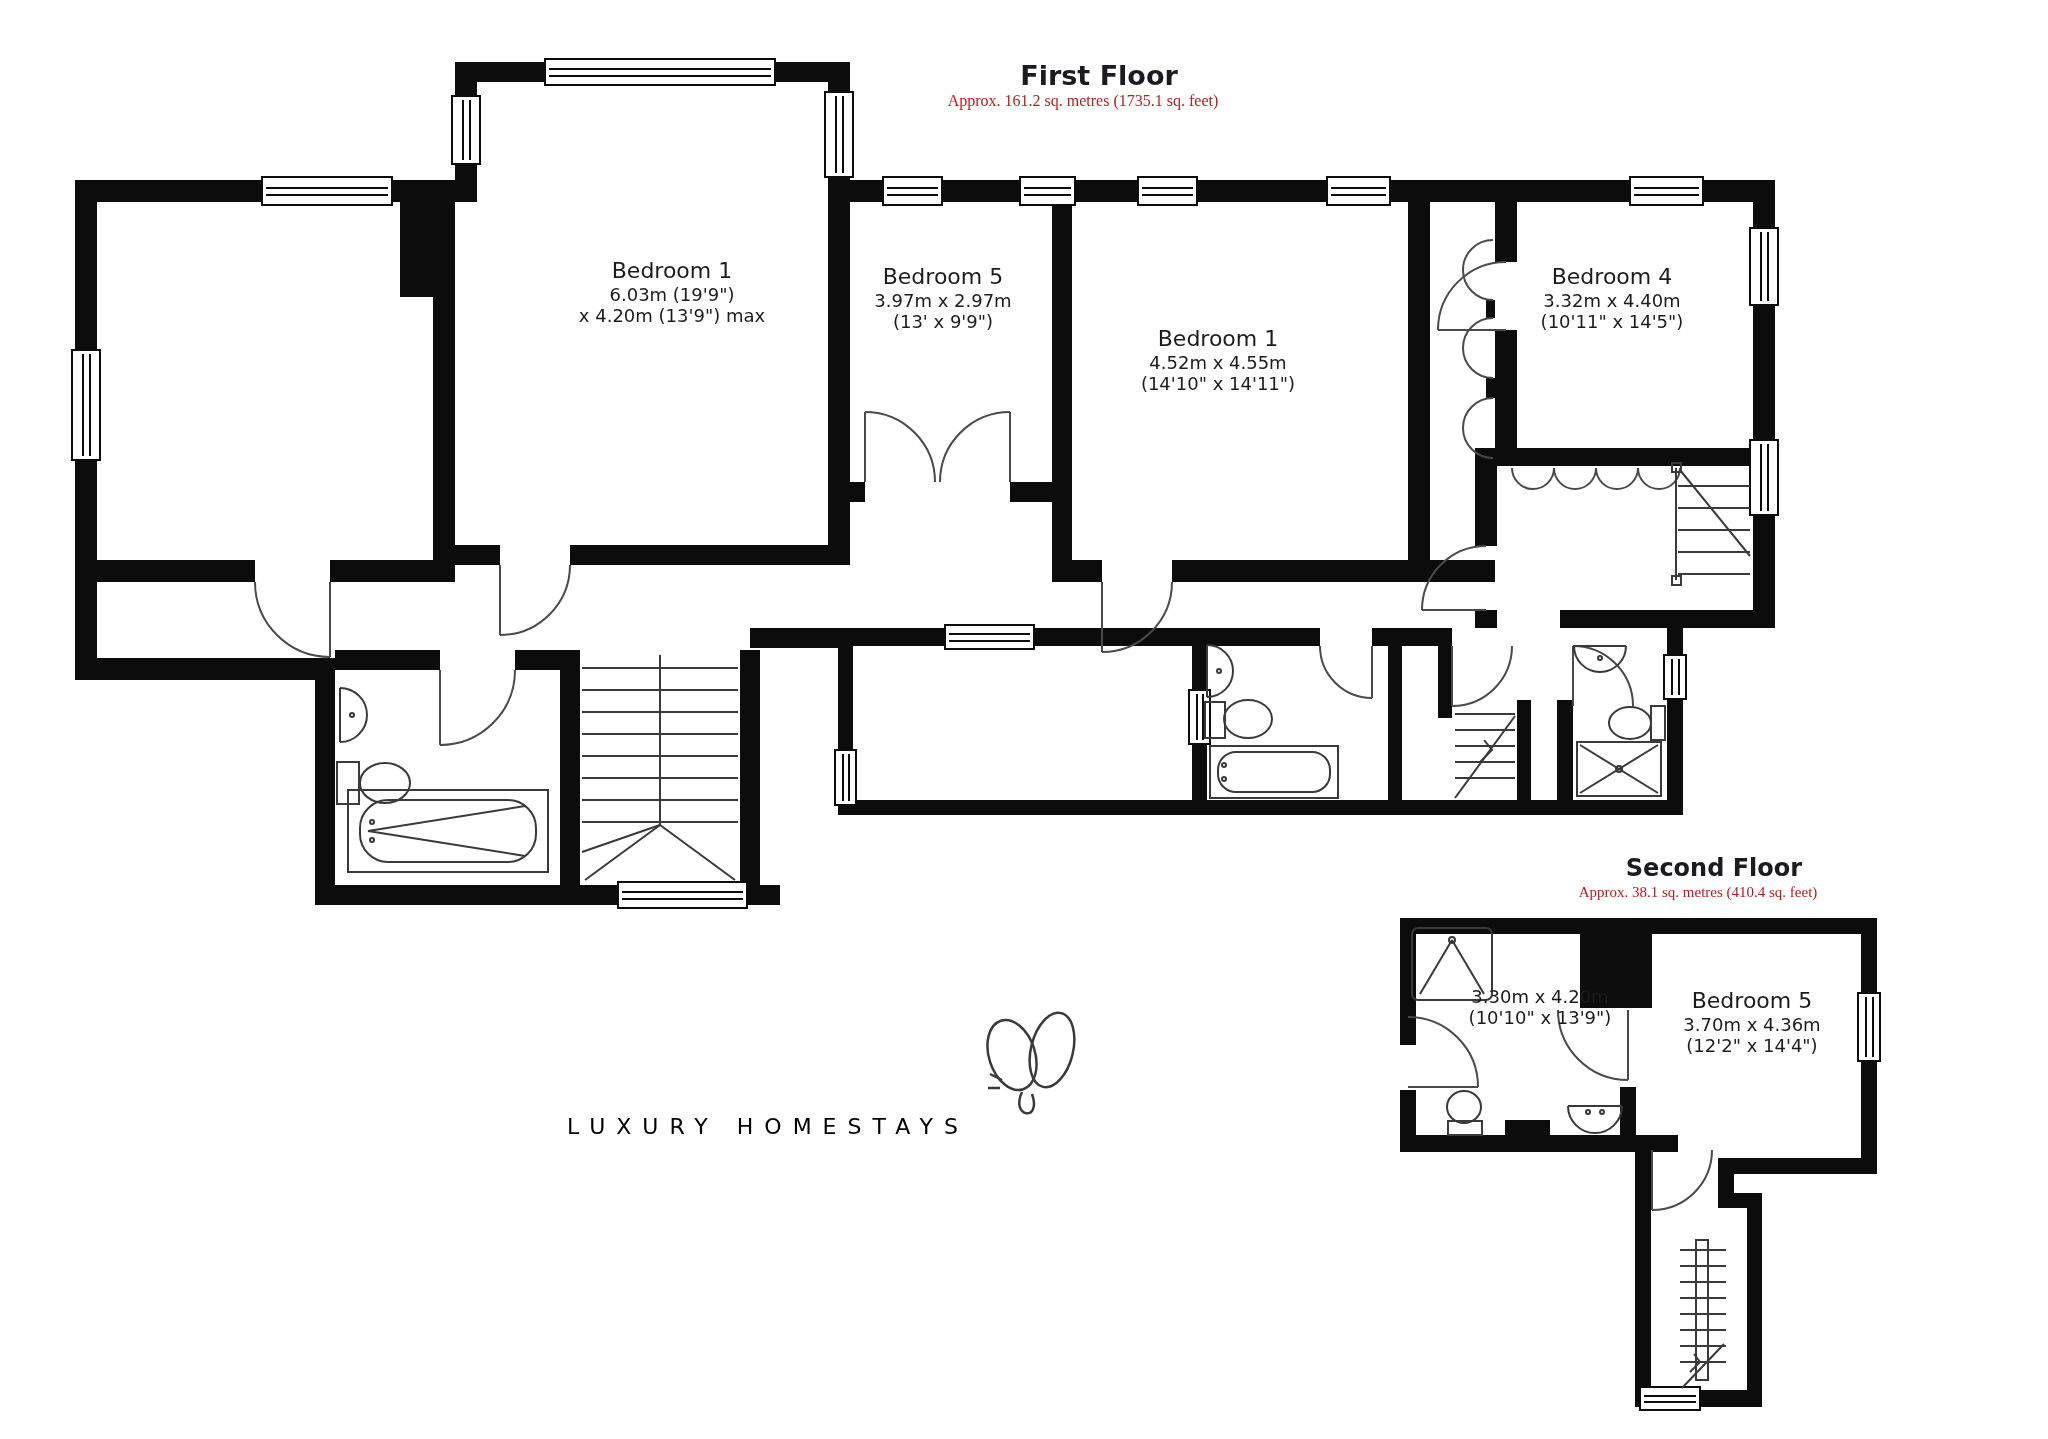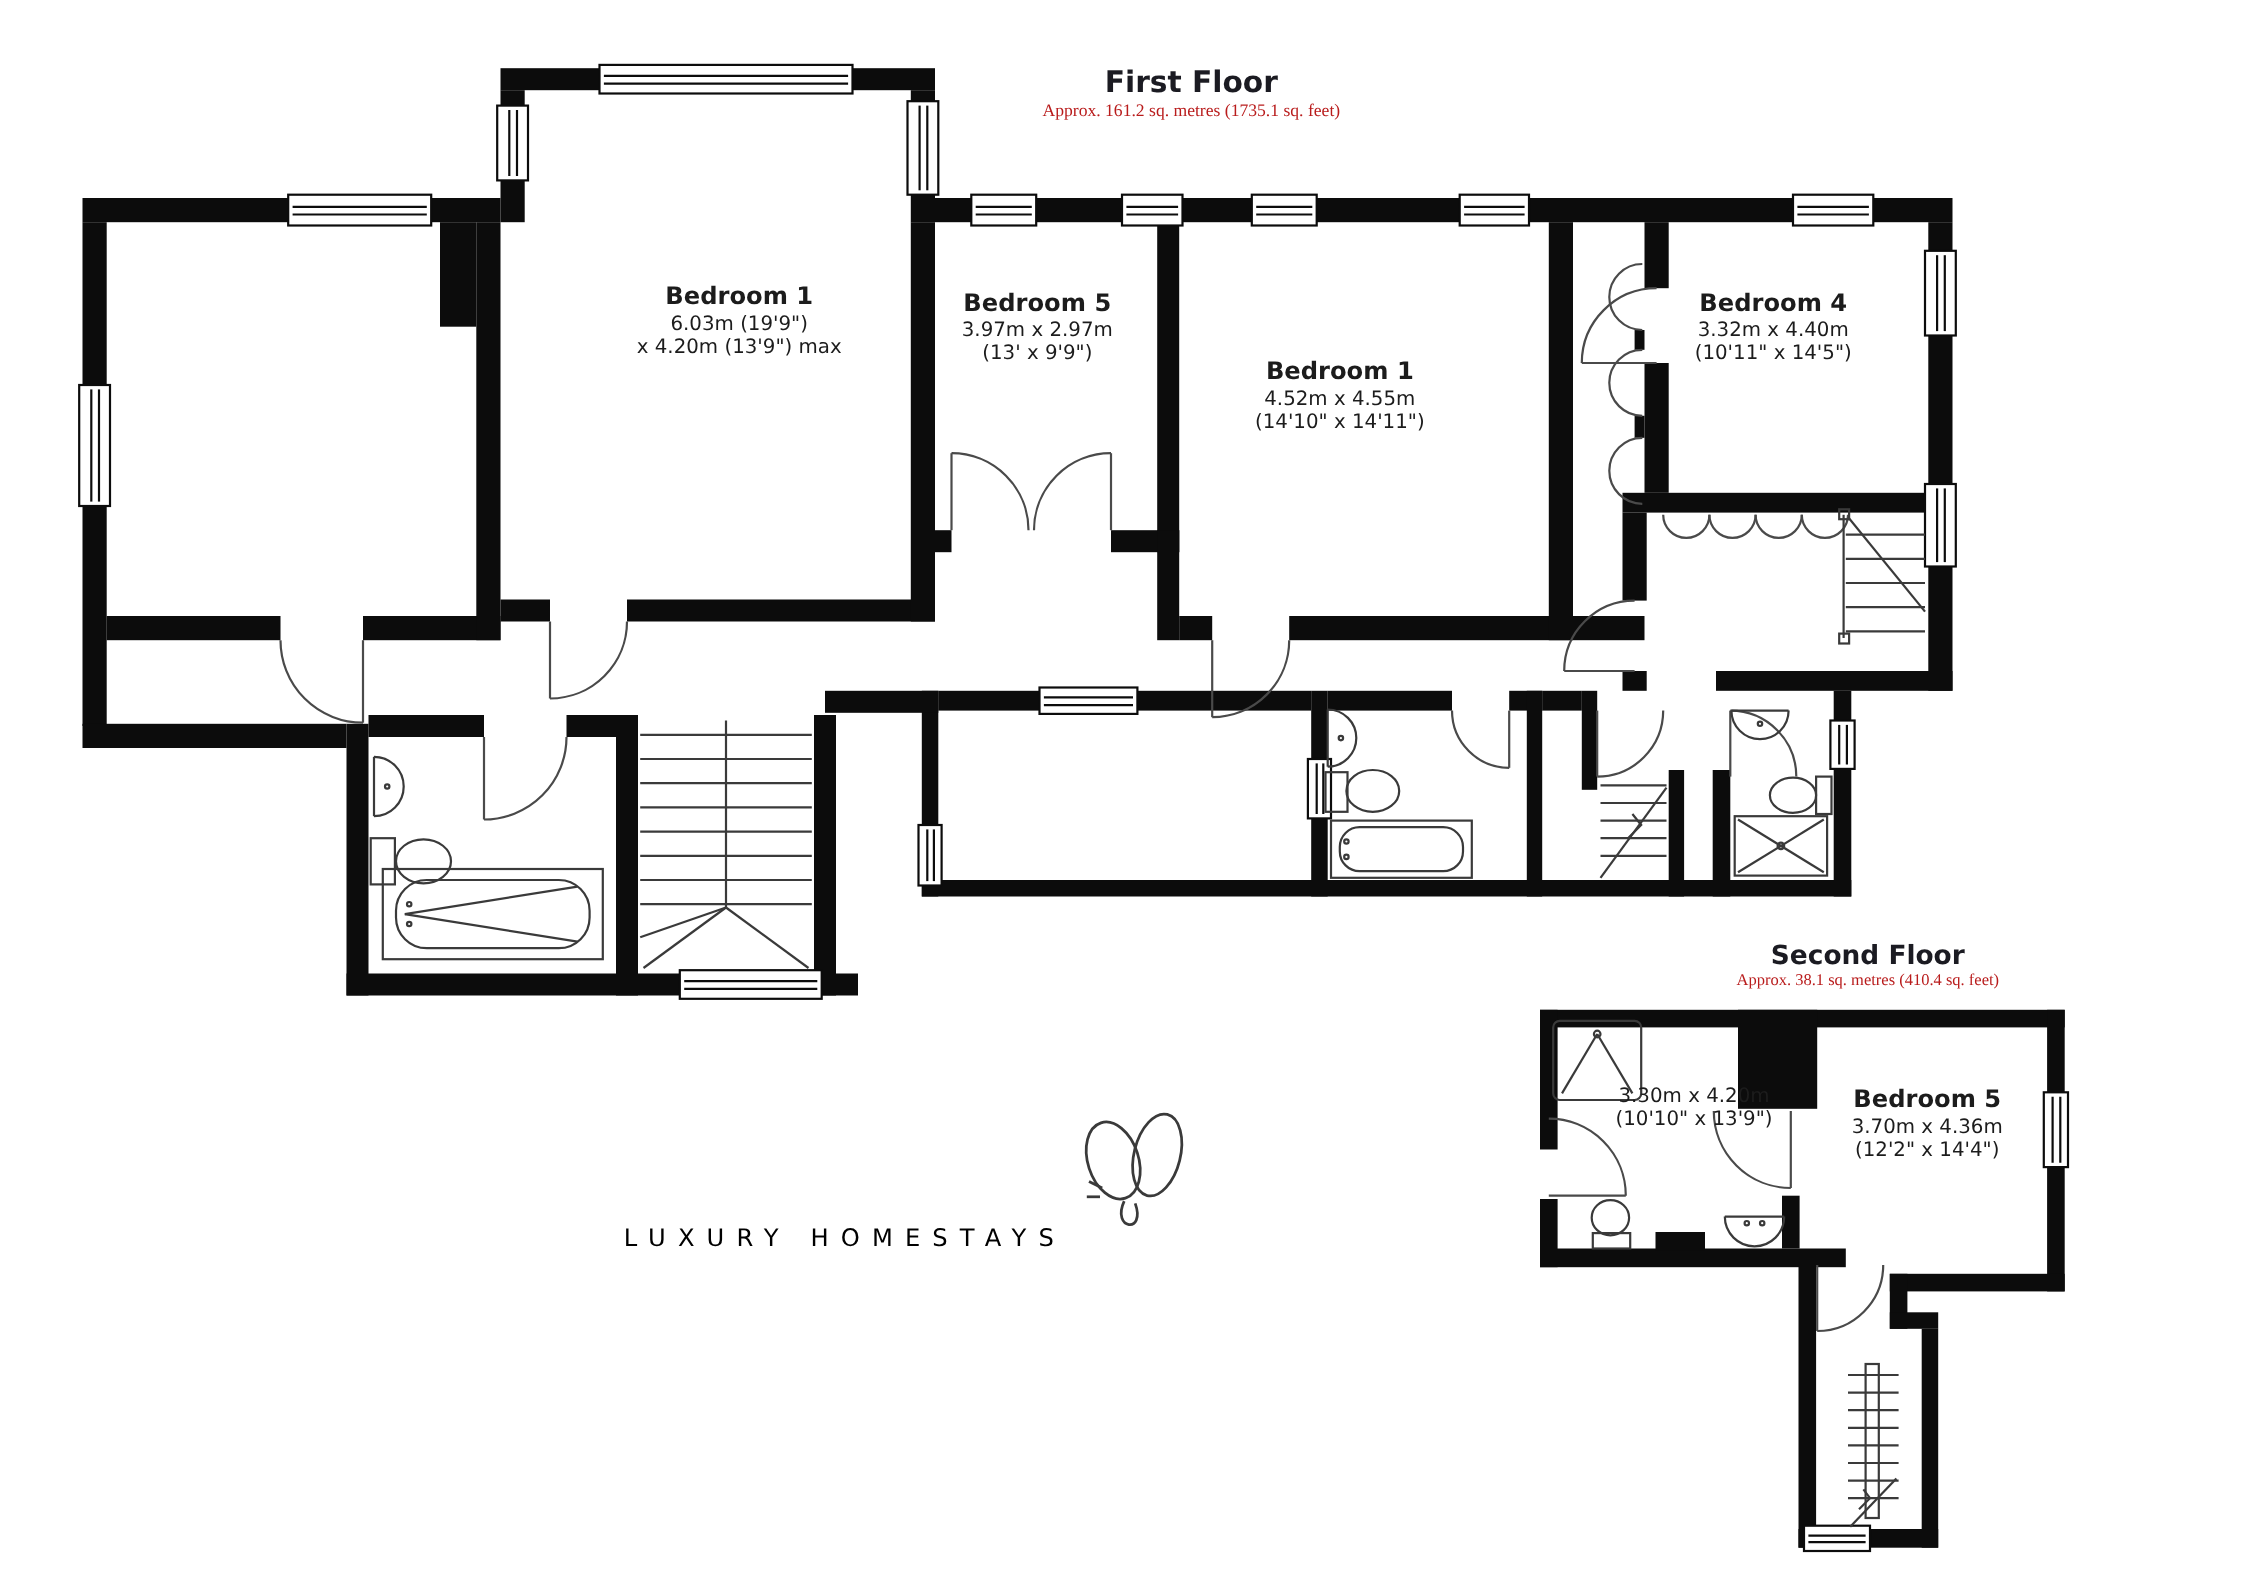--- a/index.html
+++ b/index.html
@@ -1,23 +1,23 @@
 <!DOCTYPE html>
 <html><head>
 <meta charset="utf-8">
 <style>
   html,body{margin:0;padding:0;background:#ffffff;}
   #stage{position:relative;width:2048px;height:1439px;background:#ffffff;overflow:hidden;
          font-family:"DejaVu Sans",sans-serif;}
   svg.plan{position:absolute;left:0;top:0;width:2048px;height:1439px;}
   .lbl{position:absolute;transform:translate(-50%,-50%);text-align:center;color:#1c1c1c;line-height:1.18;}
   .lbl div{white-space:nowrap;}
-  .nm{font-weight:bold;font-size:22px;}
+  .nm{font-weight:normal;font-size:22px;}
   .dim{font-size:18px;}
-  .floor-title{position:absolute;transform:translate(-50%,-50%);font-weight:bold;font-size:27px;color:#1b1b22;white-space:nowrap;}
+  .floor-title{position:absolute;transform:translate(-50%,-50%);font-weight:bold;font-size:27px;color:#1b1b22;white-space:nowrap;margin-left:16px;}
   .floor-sub{position:absolute;transform:translate(-50%,-50%);font-size:16px;color:#b91c1c;white-space:nowrap;font-family:Liberation Serif, serif;}
   .logo-name{position:absolute;transform:translate(-50%,-50%);font-size:46px;letter-spacing:13px;color:#2d2d35;white-space:nowrap;}
   .logo-tag{position:absolute;transform:translate(-50%,-50%);font-size:22px;letter-spacing:11px;color:#000000;white-space:nowrap;}
 </style>
 </head>
 <body>
 
 <div id="stage">
 
   <svg class="plan" viewBox="0 0 2048 1439" xmlns="http://www.w3.org/2000/svg">

